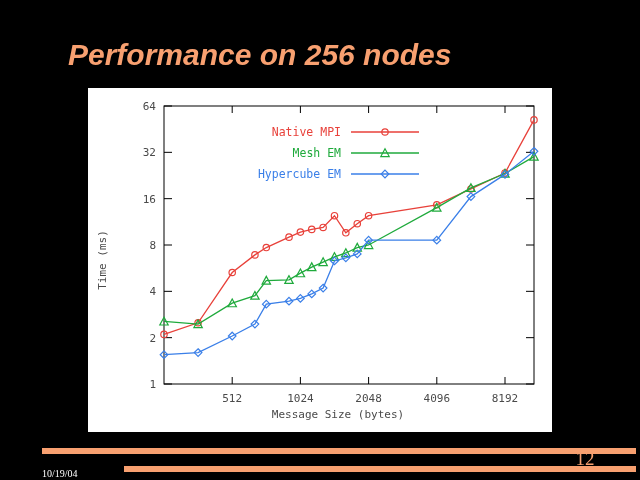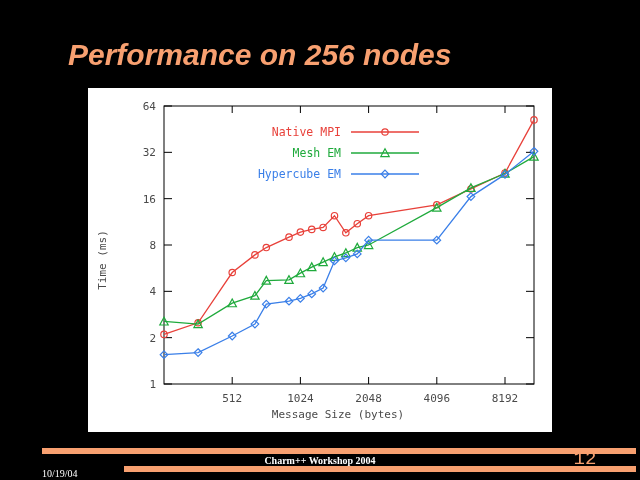--- a/index.html
+++ b/index.html
@@ -82,21 +82,21 @@
     font-weight: bold;
     color: #ffffff;
     white-space: nowrap;
   }
   #footer-page {
     position: absolute;
     left: 570px;
     top: 448px;
     width: 30px;
     text-align: center;
-    font-family: Liberation Mono, monospace;
+    font-family: Liberation Serif, serif;
     font-size: 19px;
     color: #f8a070;
     white-space: nowrap;
   }
   .axis-text {
     font-family: "DejaVu Sans Mono", monospace;
     font-size: 11px;
     fill: #4a4a4a;
   }
   .legend-text {
@@ -231,16 +231,15 @@
           <text x="253" y="90" text-anchor="end" class="legend-text" fill="#3a7fe8">Hypercube EM</text>
           <line x1="263" y1="86" x2="331" y2="86" stroke="#3a7fe8" stroke-width="1.3"></line>
           <polygon points="297,82.2 300.8,86 297,89.8 293.2,86" fill="none" stroke="#3a7fe8" stroke-width="1.2"></polygon>
         </g>
     </svg>
   </div>
 
   <div class="footer-bar" id="footer-bar-top"></div>
   <div class="footer-bar" id="footer-bar-bottom"></div>
   <div id="footer-date">10/19/04</div>
-  <div id="footer-center">Charm++ Workshop 2004</div>
   <div id="footer-page">12</div>
 
 </div>
 
 </body></html>

